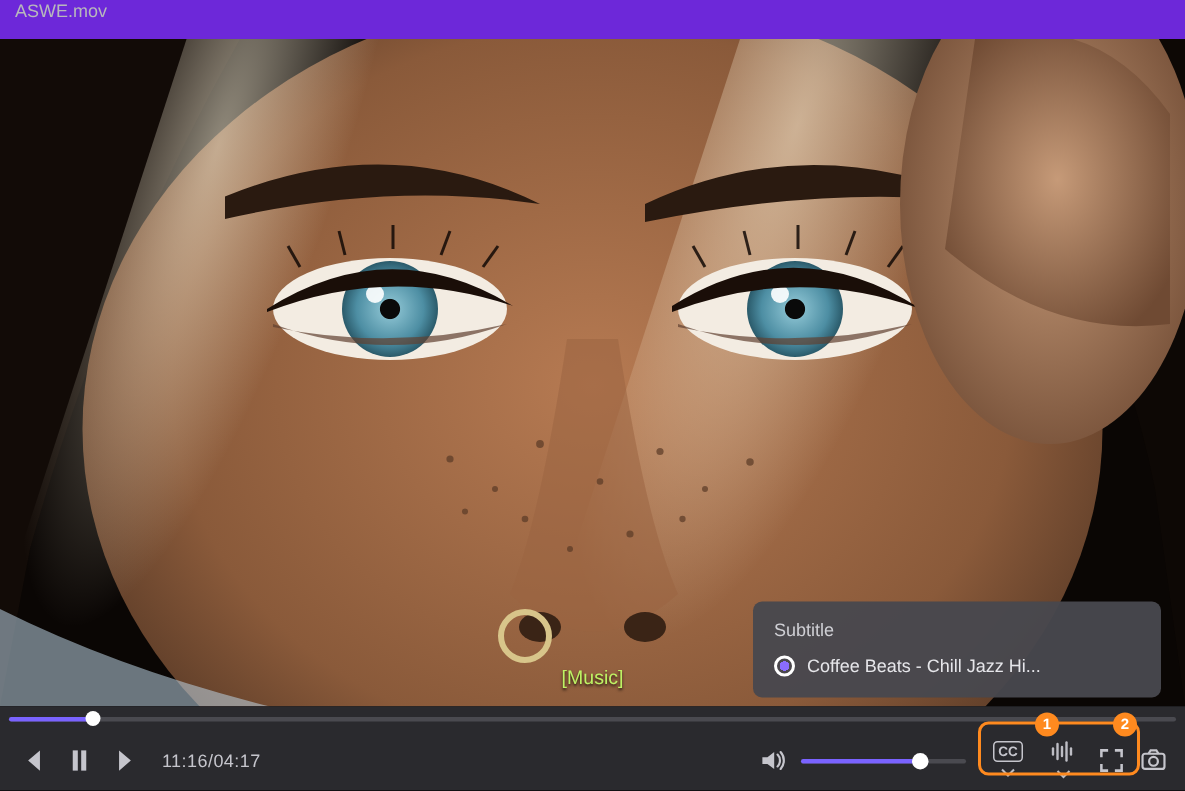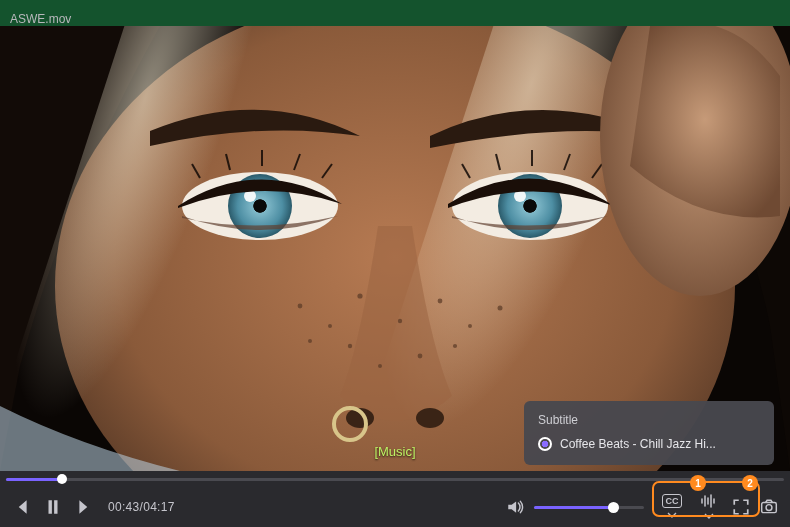--- a/index.html
+++ b/index.html
@@ -1,24 +1,24 @@
 <!DOCTYPE html>
 <html><head>
 <meta charset="utf-8">
 <style>
   * { box-sizing: border-box; margin: 0; padding: 0; }
   html, body { width: 790px; height: 527px; overflow: hidden; font-family: -apple-system, "Segoe UI", Arial, sans-serif; background: #000; }
   .window { width: 790px; height: 527px; background: #2a2a2e; display: flex; flex-direction: column; position: relative; }
-  .titlebar { height: 26px; background: #14532d; display: flex; align-items: flex-end; padding: 0 10px; color: #b8b8bc; font-size: 12px; position: relative; }
+  .titlebar { height: 26px; background: #6d28d9; display: flex; align-items: flex-start; padding: 0 10px; color: #b8b8bc; font-size: 12px; position: relative; }
   .titlebar .title { flex: 1; }
   .titlebar .close { color: #b8b8bc; font-size: 14px; cursor: pointer; padding: 0 4px; }
   .video-area { flex: 1; position: relative; background: #000; overflow: hidden; }
   .video-area svg.face { width: 100%; height: 100%; display: block; }
   .caption { position: absolute; left: 50%; transform: translateX(-50%); bottom: 12px; color: #bef264; font-size: 13px; font-weight: 500; text-shadow: 0 1px 2px rgba(0,0,0,.8); }
-  .popup { position: absolute; right: 16px; bottom: 6px; width: 250px; background: rgba(72,72,78,.96); border-radius: 6px; padding: 12px 14px 14px; color: #e6e6ea; font-size: 12px; }
+  .popup { position: absolute; right: 16px; bottom: 6px; width: 272px; background: rgba(72,72,78,.96); border-radius: 6px; padding: 12px 14px 14px; color: #e6e6ea; font-size: 12px; }
   .popup .hdr { color: #cfcfd4; margin-bottom: 10px; font-size: 12px; }
   .popup .row { display: flex; align-items: center; gap: 8px; }
   .popup .radio { width: 14px; height: 14px; border-radius: 50%; border: 2px solid #fff; background: radial-gradient(circle,#8a6cff 0 45%, transparent 46%); flex: 0 0 14px; }
   .popup .track { white-space: nowrap; overflow: hidden; text-overflow: ellipsis; }
   .scrub { height: 16px; position: relative; background: #2a2a2e; }
   .scrub .track { position: absolute; left: 6px; right: 6px; top: 7px; height: 3px; background: #4a4a50; border-radius: 2px; }
   .scrub .fill { position: absolute; left: 6px; top: 7px; height: 3px; background: #7a63ff; border-radius: 2px; width: 55px; }
   .scrub .thumb { position: absolute; top: 3px; left: 57px; width: 10px; height: 10px; background: #fff; border-radius: 50%; }
   .controls { height: 40px; background: #2a2a2e; display: flex; align-items: center; padding: 0 12px; gap: 14px; color: #bdbdc4; }
   .ibtn { display: inline-flex; align-items: center; justify-content: center; width: 18px; height: 18px; color: #c5c5cc; cursor: pointer; }
@@ -168,21 +168,21 @@
       <svg viewBox="0 0 16 16">
           <rect x="4" y="2" width="3" height="12" fill="currentColor"></rect>
           <rect x="9" y="2" width="3" height="12" fill="currentColor"></rect>
         </svg>
     </span>
     <span class="ibtn">
       <svg viewBox="0 0 16 16">
           <path d="M12 2v12M3 2l7 6-7 6Z" fill="currentColor"></path>
         </svg>
     </span>
-    <span class="time">00:43/04:17</span>
+    <span class="time">11:16/04:17</span>
 
     <span class="spacer"></span>
 
     <div class="vol">
       <span class="ibtn">
         <svg viewBox="0 0 16 16">
             <path d="M2 6h3l4-3v10l-4-3H2Z" fill="currentColor"></path>
             <path d="M11 4.5a5 5 0 0 1 0 7M12.8 3a7.5 7.5 0 0 1 0 10" stroke="currentColor" stroke-width="1.3" fill="none" stroke-linecap="round"></path>
           </svg>
       </span>

